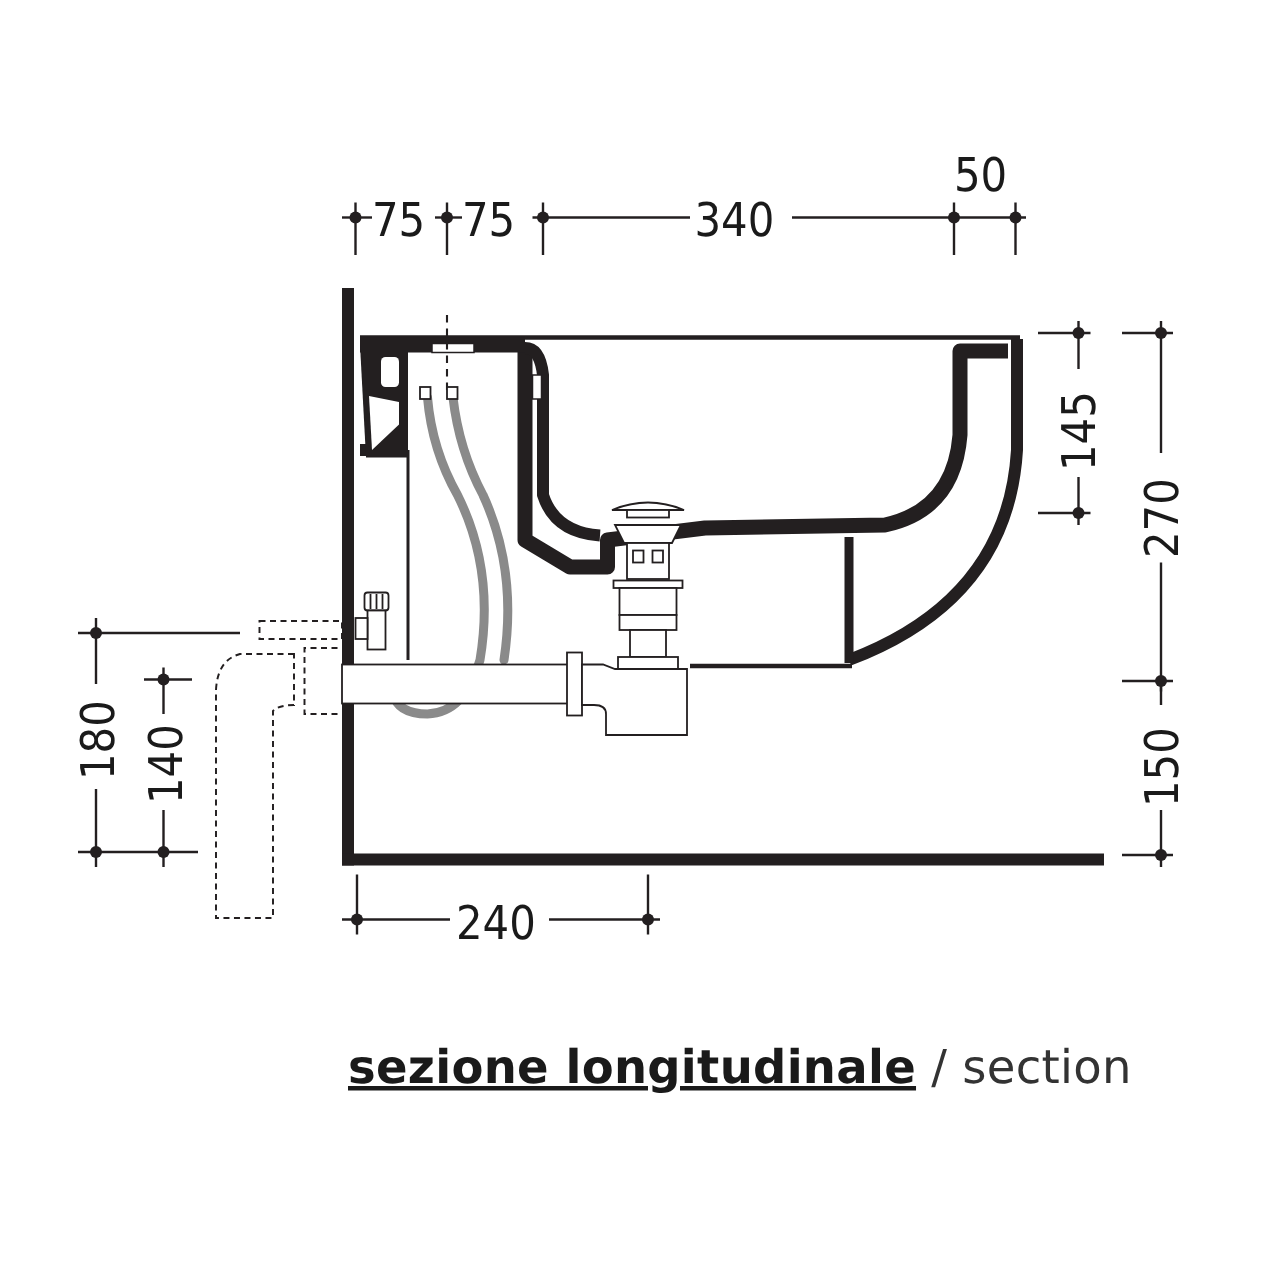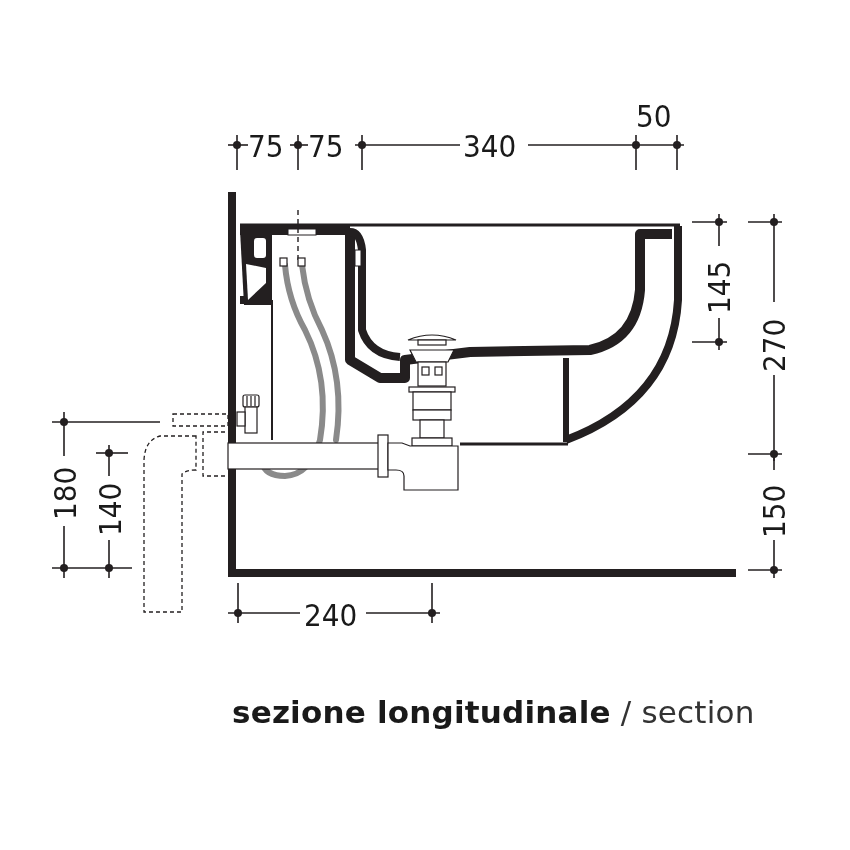--- a/index.html
+++ b/index.html
@@ -1,20 +1,20 @@
 <!DOCTYPE html>
 <html><head>
 <meta charset="utf-8">
 <style>
   html, body { margin: 0; padding: 0; background: #ffffff; }
   body { width: 850px; height: 850px; position: relative; overflow: hidden; font-family: "DejaVu Sans", sans-serif; }
   #drawing { position: absolute; left: 0; top: 0; width: 850px; height: 850px; }
   .dim-text { font-family: "DejaVu Sans", sans-serif; font-size: 31px; fill: #1a1a1a; font-stretch: condensed; }
   .caption { position: absolute; left: 232px; top: 694px; font-size: 31px; color: #1a1a1a; white-space: nowrap; letter-spacing: 0.2px; }
-  .caption .bold { font-weight: bold; }
+  .caption .bold { font-weight: bold; text-decoration: underline; }
   .caption .light { font-weight: normal; color: #333; }
 </style>
 </head>
 <body>
 
 <svg id="drawing" viewBox="0 0 850 850" xmlns="http://www.w3.org/2000/svg">
 
   <g stroke="#231f20" stroke-width="1.6" fill="none">
     <line x1="228" y1="145" x2="248" y2="145"></line>
     <line x1="237" y1="135" x2="237" y2="170"></line>

